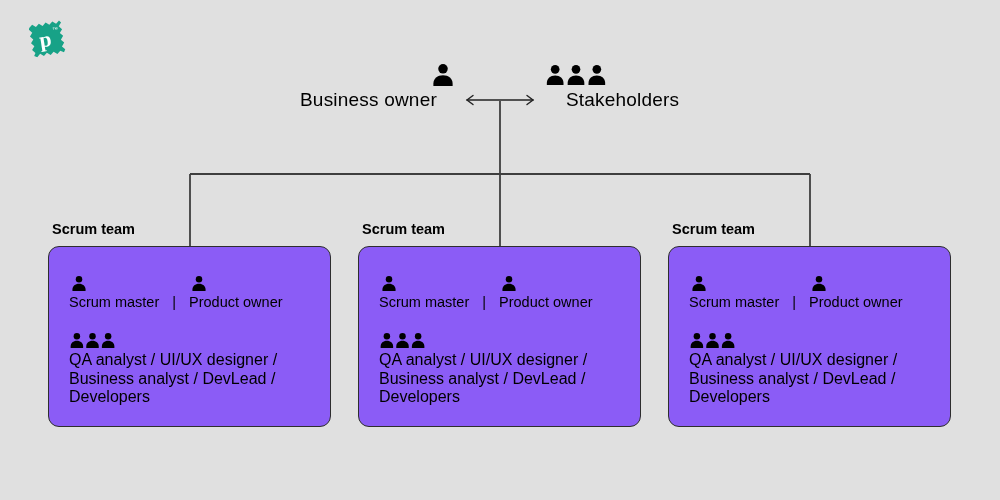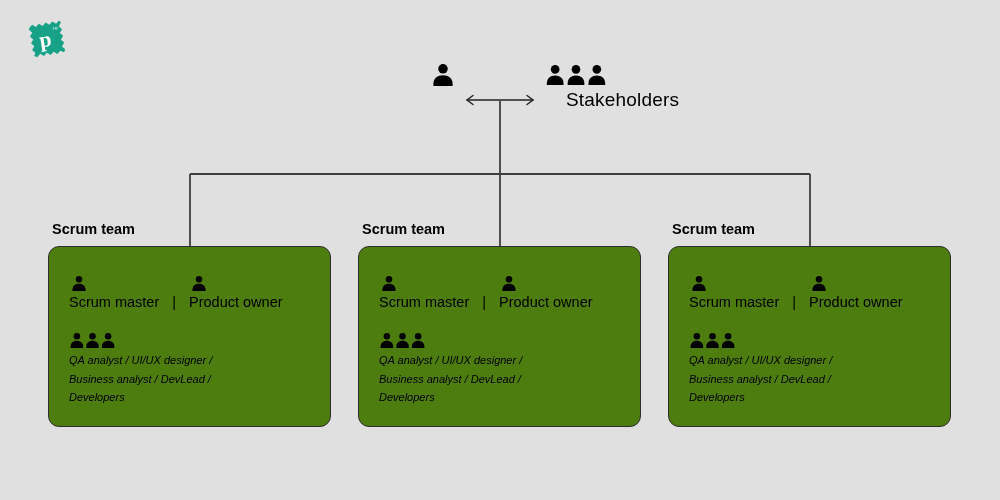--- a/index.html
+++ b/index.html
@@ -24,52 +24,53 @@
   .connectors{position:absolute;left:0;top:0;width:1000px;height:500px;pointer-events:none;}
   
   .team{position:absolute;top:221px;width:250px;}
   .team-0{left:48px;}
   .team-1{left:358px;}
   .team-2{left:668px;}
   .team-title{font-weight:bold;font-size:14.5px;margin:0 0 9px 4px;}
   .team-box{
     position:relative;
     width:283px;height:181px;
-    background:#4d7c0f;
+    background:#8b5cf6;
     border:1.5px solid #2e2e2e;
     border-radius:11px;
     box-sizing:border-box;
   }
   .role-row{position:absolute;left:20px;top:29px;display:flex;align-items:flex-end;}
   .role{display:flex;flex-direction:column;align-items:flex-start;}
   .role .ic{width:16px;height:15px;margin-left:2px;margin-bottom:3px;}
   .role-label{font-size:14.5px;white-space:nowrap;}
   .role-sep{font-size:14.5px;margin:0 13px;}
   .members{position:absolute;left:20px;top:86px;}
   .members .ic-group{width:45px;height:15px;margin-left:1px;margin-bottom:3px;display:block;}
-  .members-line{font-size:11px;line-height:18.5px;white-space:nowrap;font-style:italic;}
+  .members-line{font-size:16px;line-height:18.5px;white-space:nowrap;}
 </style>
 </head>
 <body>
 
 <div class="canvas">
 
   <svg class="logo" viewBox="0 0 30 30" aria-hidden="true">
     <path fill="#17a287" d="M1,3 L4,0.5 L7,3 L10,0.5 L13,3 L16,0.5 L19,3 L22,0.5 L25,3 L28,0.5 L29.5,2.5
       L27,5.5 L29.5,8.5 L27,11.5 L29.5,14.5 L27,17.5 L29.5,20.5 L27,23.5 L29.5,26.5 L28,29
       L25,27 L22,29.5 L19,27 L16,29.5 L13,27 L10,29.5 L7,27 L4,29.5 L1.5,28
       L3,25.5 L0.5,22.5 L3,19.5 L0.5,16.5 L3,13.5 L0.5,10.5 L3,7.5 L0.5,4.5 Z"></path>
     <text x="13.5" y="21.5" font-family="Liberation Serif, serif" font-size="19" font-weight="bold" fill="#ffffff" text-anchor="middle">p</text>
     <text x="23.5" y="9.5" font-size="5" fill="#ffffff" text-anchor="middle">™</text>
   </svg>
 
   <svg class="icon-person-top" viewBox="0 0 24 24" aria-hidden="true">
     <circle cx="12" cy="5.2" r="5.2" fill="#000"></circle>
     <path fill="#000" d="M1.5,24 L1.5,21.5 C1.5,16 6,12.3 12,12.3 C18,12.3 22.5,16 22.5,21.5 L22.5,24 Z"></path>
   </svg>
+  <div class="top-label bo-label">Business owner</div>
 
   <svg class="arrow" viewBox="0 0 74 14" aria-hidden="true">
     <g stroke="#222" stroke-width="1.4" fill="none" stroke-linecap="round">
       <line x1="4" y1="7" x2="70" y2="7"></line>
       <polyline points="10,2.5 4,7 10,11.5"></polyline>
       <polyline points="64,2.5 70,7 64,11.5"></polyline>
     </g>
   </svg>
 
   <svg class="icon-people-top" viewBox="0 0 72 24" aria-hidden="true">

